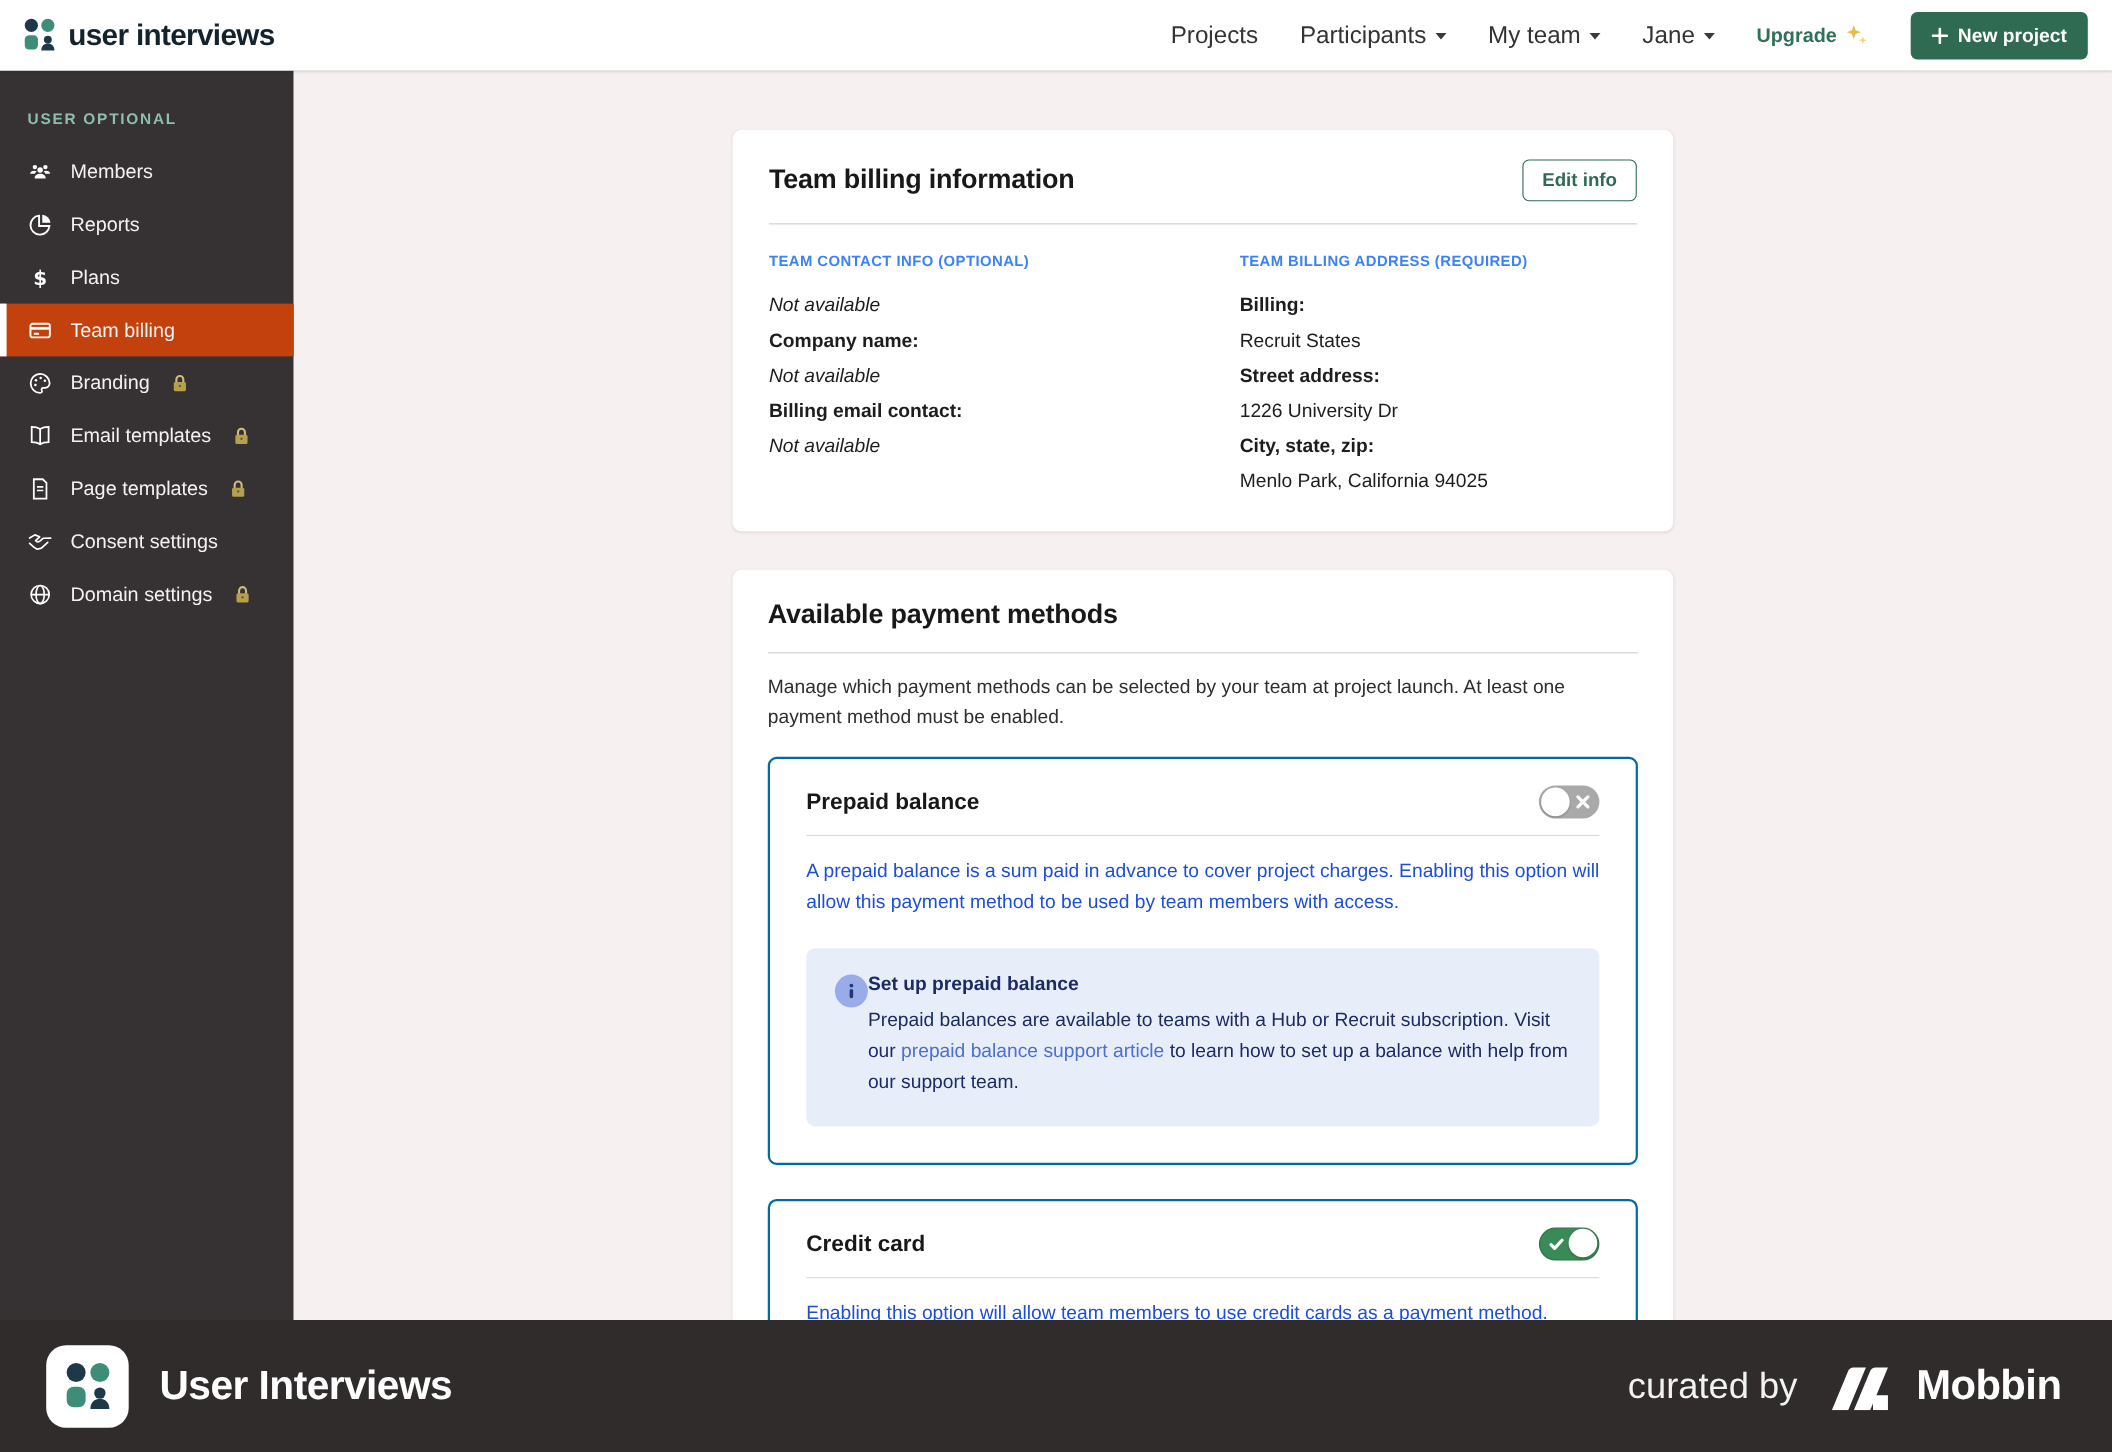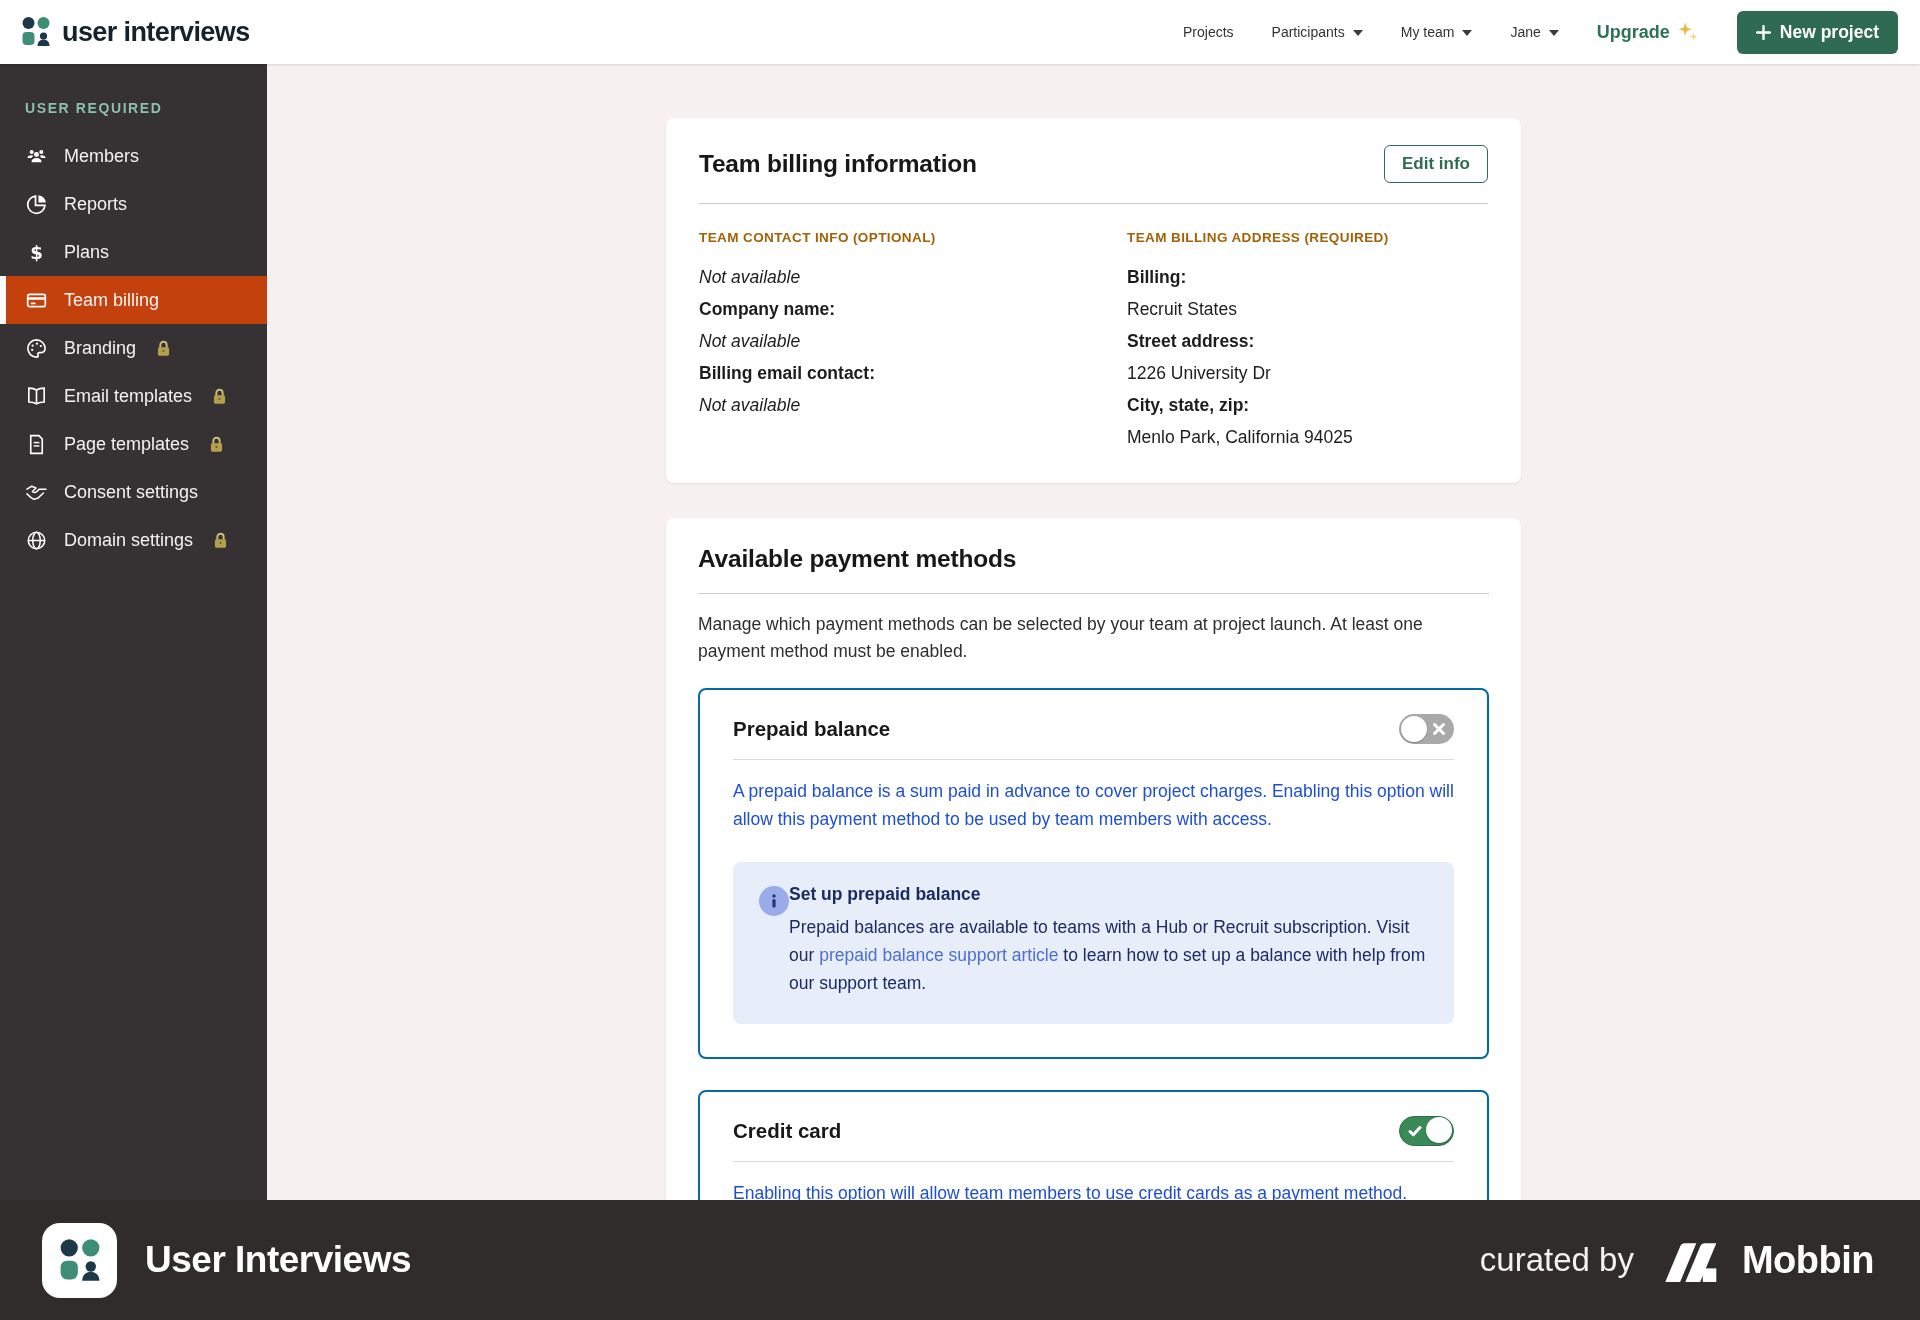--- a/index.html
+++ b/index.html
@@ -7,21 +7,21 @@
   body { font-family:"Liberation Sans","DejaVu Sans",sans-serif; background:#f6f1f0; color:#222; }
   .page { width:1920px; height:1320px; display:flex; flex-direction:column; overflow:hidden; }
 
   
   .navbar { height:64px; background:#fff; display:flex; align-items:center; justify-content:space-between;
             padding:0 22px 0 20px; box-shadow:0 1px 2px rgba(0,0,0,.12); position:relative; z-index:5; }
   .brand { display:flex; align-items:center; gap:10px; }
   .brand-logo { width:32px; height:32px; display:block; }
   .brand-text { font-size:27px; font-weight:700; color:#14222b; letter-spacing:-0.6px; }
   .nav { display:flex; align-items:center; gap:38px; }
-  .nav-item { display:flex; align-items:center; gap:8px; font-size:14px; color:#333; cursor:pointer; }
+  .nav-item { display:flex; align-items:center; gap:8px; font-size:22px; color:#333; cursor:pointer; }
   .chev { width:0; height:0; border-left:5px solid transparent; border-right:5px solid transparent;
           border-top:6px solid #3a3a3a; margin-top:2px; }
   .nav-upgrade { display:flex; align-items:center; gap:7px; font-size:18px; font-weight:700; color:#2e7155; cursor:pointer; }
   .btn-new-project { display:flex; align-items:center; gap:9px; background:#2e6b52; color:#fff; border:none;
                      border-radius:6px; height:43px; padding:0 19px; font-size:17.5px; font-weight:700;
                      font-family:inherit; cursor:pointer; }
 
   
   .content { flex:1; display:flex; overflow:hidden; }
 
@@ -40,21 +40,21 @@
   .main { flex:1; overflow:hidden; display:flex; flex-direction:column; align-items:center; background:#f6f1f0; }
   .card { width:855px; background:#fff; border-radius:8px; box-shadow:0 1px 3px rgba(0,0,0,.08); }
 
   .card-billing { margin-top:54px; padding:27px 33px 30px; }
   .card-head { display:flex; align-items:center; justify-content:space-between; }
   .card-title { font-size:24.5px; font-weight:700; color:#181818; letter-spacing:-0.2px; }
   .btn-edit { background:#fff; border:1.5px solid #2e6b52; color:#2e6b52; font-weight:700; font-size:17px;
               border-radius:6px; padding:8px 17px; font-family:inherit; cursor:pointer; }
   .hr { border-bottom:1px solid #cccccc; margin-top:20px; }
   .cols { display:grid; grid-template-columns:428px 1fr; padding-top:26px; }
-  .col-heading { font-size:13.5px; font-weight:700; letter-spacing:.4px; color:#a16207; margin-bottom:16px; }
+  .col-heading { font-size:13.5px; font-weight:700; letter-spacing:.4px; color:#3b82f6; margin-bottom:16px; }
   .field-label { font-size:17.5px; font-weight:700; color:#1d1d1d; line-height:32px; }
   .field-value { font-size:17.5px; color:#1d1d1d; line-height:32px; }
   .field-value.na { font-style:italic; }
 
   .card-payments { margin-top:35px; padding:27px 32px 33px; }
   .card-desc { margin-top:17px; font-size:17.5px; line-height:1.55; color:#2e2e2e; }
 
   .method-card { margin-top:23px; border:2px solid #0369a1; border-radius:8px; box-shadow:0 1px 2px rgba(0,0,0,.05);
                  padding:24px 33px 33px; }
   .method-head { display:flex; align-items:center; justify-content:space-between; }
@@ -139,21 +139,21 @@
           <path d="M7 1v12M1 7h12" stroke="#fff" stroke-width="2.2" stroke-linecap="round"></path>
         </svg>
         <span>New project</span>
       </button>
     </nav>
   </header>
 
   <div class="content">
 
     <aside class="sidebar">
-      <div class="side-section-label">USER REQUIRED</div>
+      <div class="side-section-label">USER OPTIONAL</div>
 
       <div class="side-item">
         <span class="side-icon">
           <svg viewBox="0 0 24 24" fill="#fff">
             <circle cx="7" cy="7.2" r="2.1"></circle>
               <circle cx="17" cy="7.2" r="2.1"></circle>
             <path d="M2.5 13.6c0-1.8 1.6-3 4-3 .9 0 1.7.2 2.3.5-1.1.9-1.8 2-1.8 2.5z"></path>
             <path d="M21.5 13.6c0-1.8-1.6-3-4-3-.9 0-1.7.2-2.3.5 1.1.9 1.8 2 1.8 2.5z"></path>
             <circle cx="12" cy="10" r="2.6"></circle>
             <path d="M6.8 17.5c0-2.4 2.2-4 5.2-4s5.2 1.6 5.2 4v.5H6.8z"></path>

